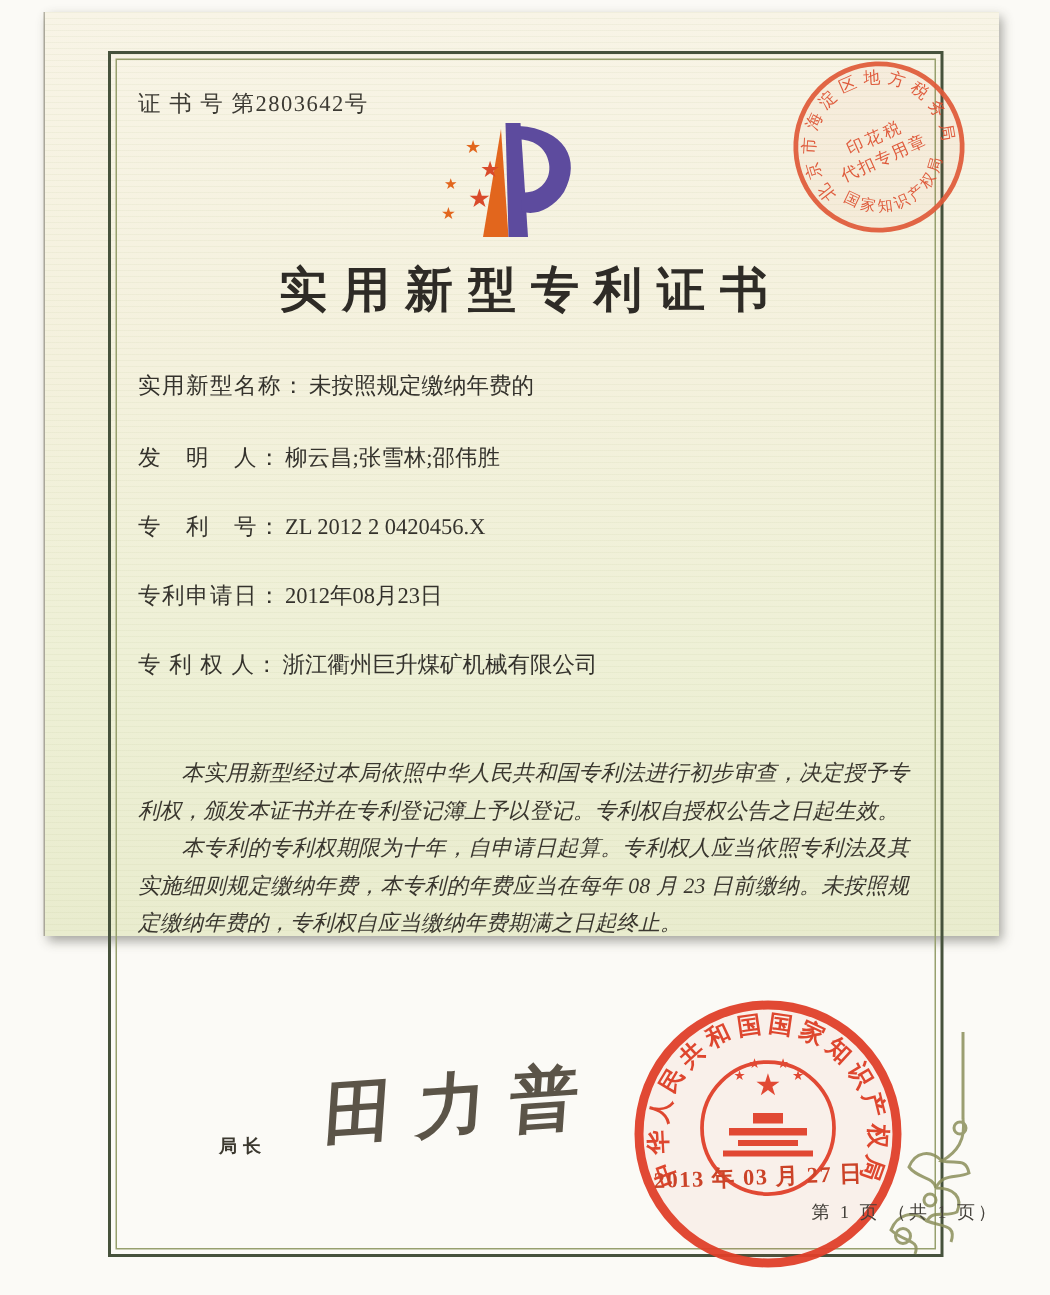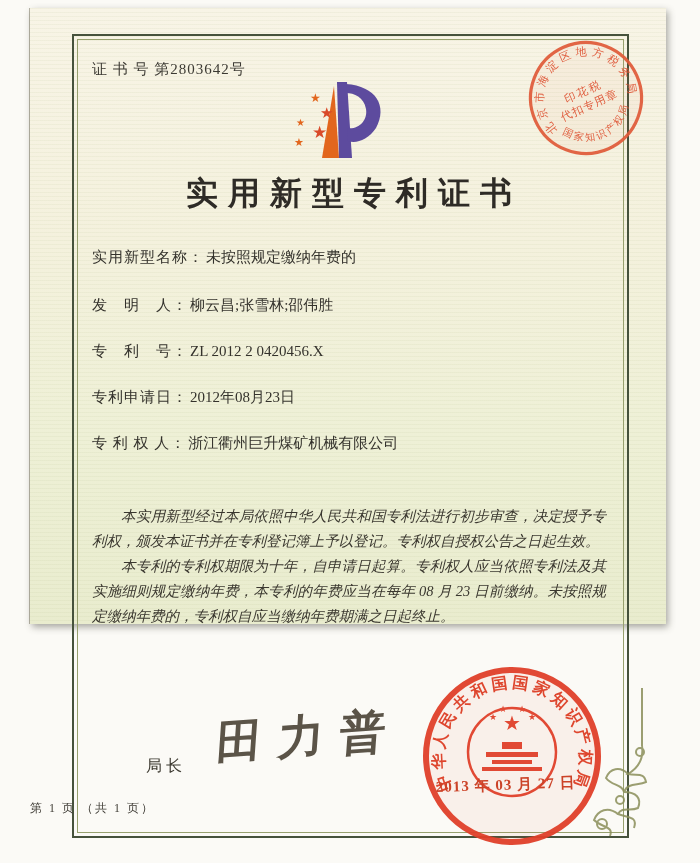--- a/index.html
+++ b/index.html
@@ -34,28 +34,28 @@
   .field{position:absolute;left:62px;font-size:15px;color:#34322c;white-space:nowrap;}
   .field .lbl{letter-spacing:1px;}
   .field .val{margin-left:2px;}
   .f0{top:240px}.f1{top:288px}.f2{top:334px}.f3{top:380px}.f4{top:426px}.f5{top:472px}
   .body-text{
     position:absolute;left:62px;top:496px;width:514px;
     font-size:14.5px;line-height:25px;color:#3a372f;text-align:justify;
     font-style:italic;
   }
   .body-text p{margin:0;text-indent:2em;}
-  .signer-role{position:absolute;left:116px;top:748px;font-size:16px;letter-spacing:4px;color:#3b382f;}
+  .signer-role{position:absolute;left:116px;top:748px;font-size:12px;letter-spacing:4px;color:#3b382f;font-weight:bold;}
   .signature{
     position:absolute;left:186px;top:698px;font-size:46px;font-weight:600;
     color:#463e31;letter-spacing:16px;transform:rotate(-4deg) skewX(-8deg);
     opacity:.88;white-space:nowrap;
   }
   .footer{
-    position:absolute;left:0;right:0;top:792px;text-align:left;
+    position:absolute;left:0;right:0;top:792px;text-align:right;
     font-size:12px;letter-spacing:2px;color:#43403a;
   }
   .tax-seal{position:absolute;left:492px;top:26px;width:128px;height:128px;transform:rotate(-24deg);opacity:.92;}
   .main-seal{position:absolute;left:368px;top:652px;width:232px;height:186px;opacity:.95;}
   .flourish{position:absolute;left:550px;top:680px;width:94px;height:150px;opacity:.85;}
   svg text{font-family:"Liberation Serif","DejaVu Serif",serif;}
 </style>
 </head>
 <body>
 

